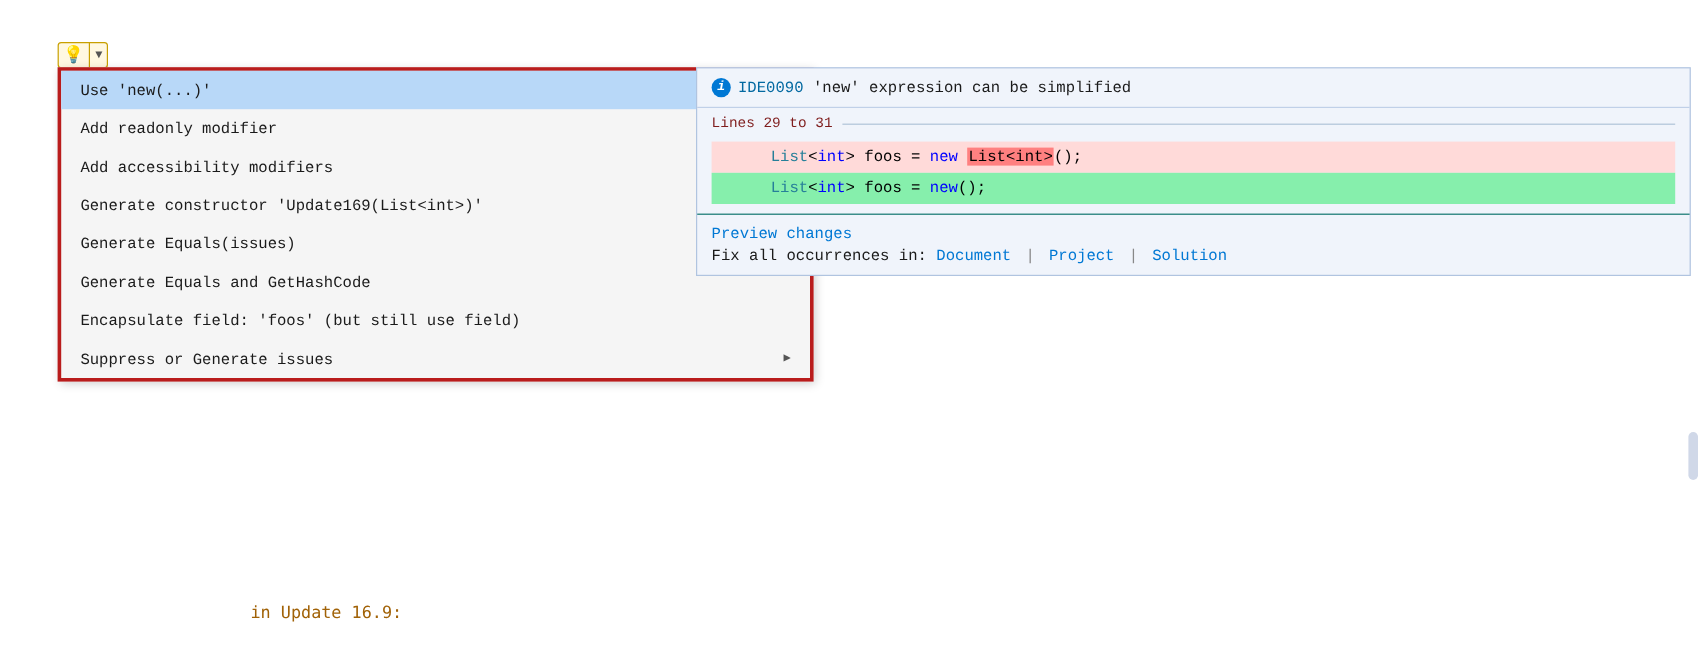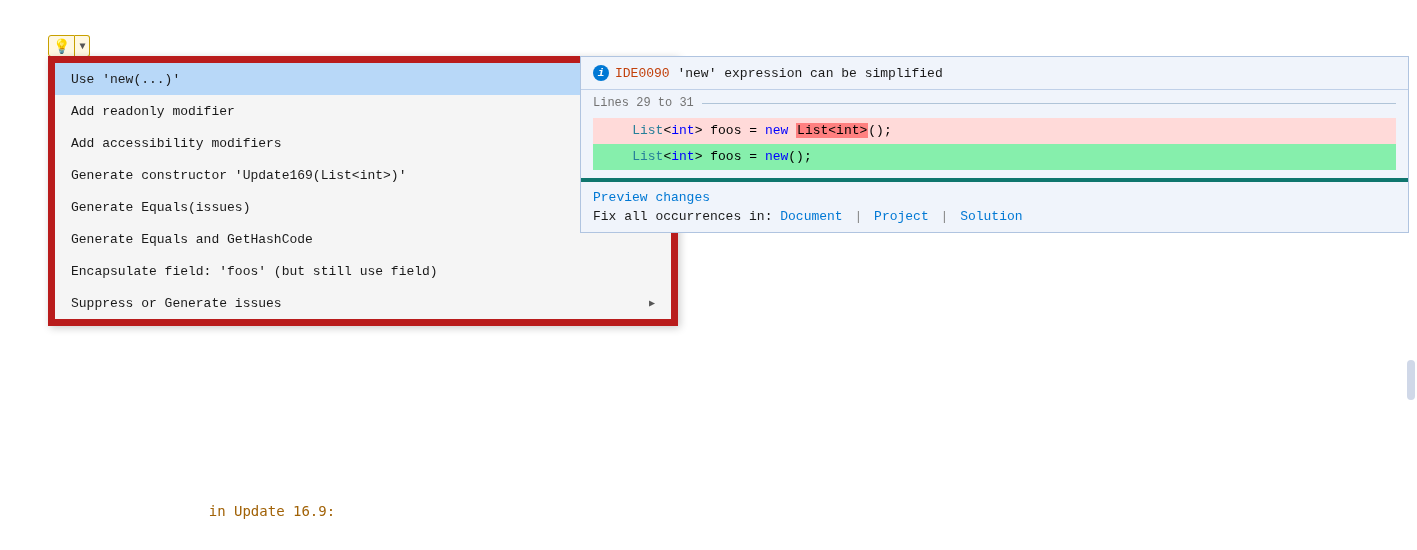--- a/index.html
+++ b/index.html
@@ -79,21 +79,21 @@
       cursor: pointer;
     }
 
     
     .context-menu {
       position: absolute;
       top: 56px;
       left: 48px;
       width: 630px;
       background: #f5f5f5;
-      border: 7px solid #b91c1c;
+      border: 3px solid #b91c1c;
       box-shadow: 2px 2px 8px rgba(0,0,0,0.2);
       z-index: 100;
       font-size: 13px;
     }
 
     .menu-item {
       display: flex;
       align-items: center;
       justify-content: space-between;
       padding: 5px 16px 5px 16px;
@@ -150,47 +150,47 @@
       font-weight: bold;
       flex-shrink: 0;
     }
 
     .preview-title {
       font-size: 13px;
       color: #1a1a1a;
     }
 
     .ide-code {
-      color: #c2410c;
+      color: #0369a1;
     }
 
     .preview-lines-label {
       padding: 6px 12px 4px 12px;
-      color: #737373;
+      color: #7f1d1d;
       font-size: 12px;
       display: flex;
       align-items: center;
       gap: 8px;
     }
 
     .preview-lines-label::after {
       content: '';
       flex: 1;
       height: 1px;
       background: #b0c4d8;
     }
 
     .code-preview {
       padding: 4px 12px 8px 12px;
     }
 
     .code-preview-line {
       font-family: 'Consolas', 'Courier New', monospace;
       font-size: 13px;
-      padding: 2px 8px;
+      padding: 2px 18px;
       line-height: 22px;
       white-space: pre;
     }
 
     .line-removed {
       background: #ffdad9;
       display: block;
     }
 
     .line-added {
@@ -198,21 +198,21 @@
       display: block;
     }
 
     .highlight-box {
       background: #ff8080;
       color: #000;
       padding: 0 1px;
     }
 
     .preview-footer {
-      border-top: 4px solid #0f766e;
+      border-top: 1px solid #0f766e;
       padding: 8px 12px;
     }
 
     .preview-changes-link {
       color: #0078d4;
       cursor: pointer;
       font-size: 13px;
       text-decoration: none;
     }
 

